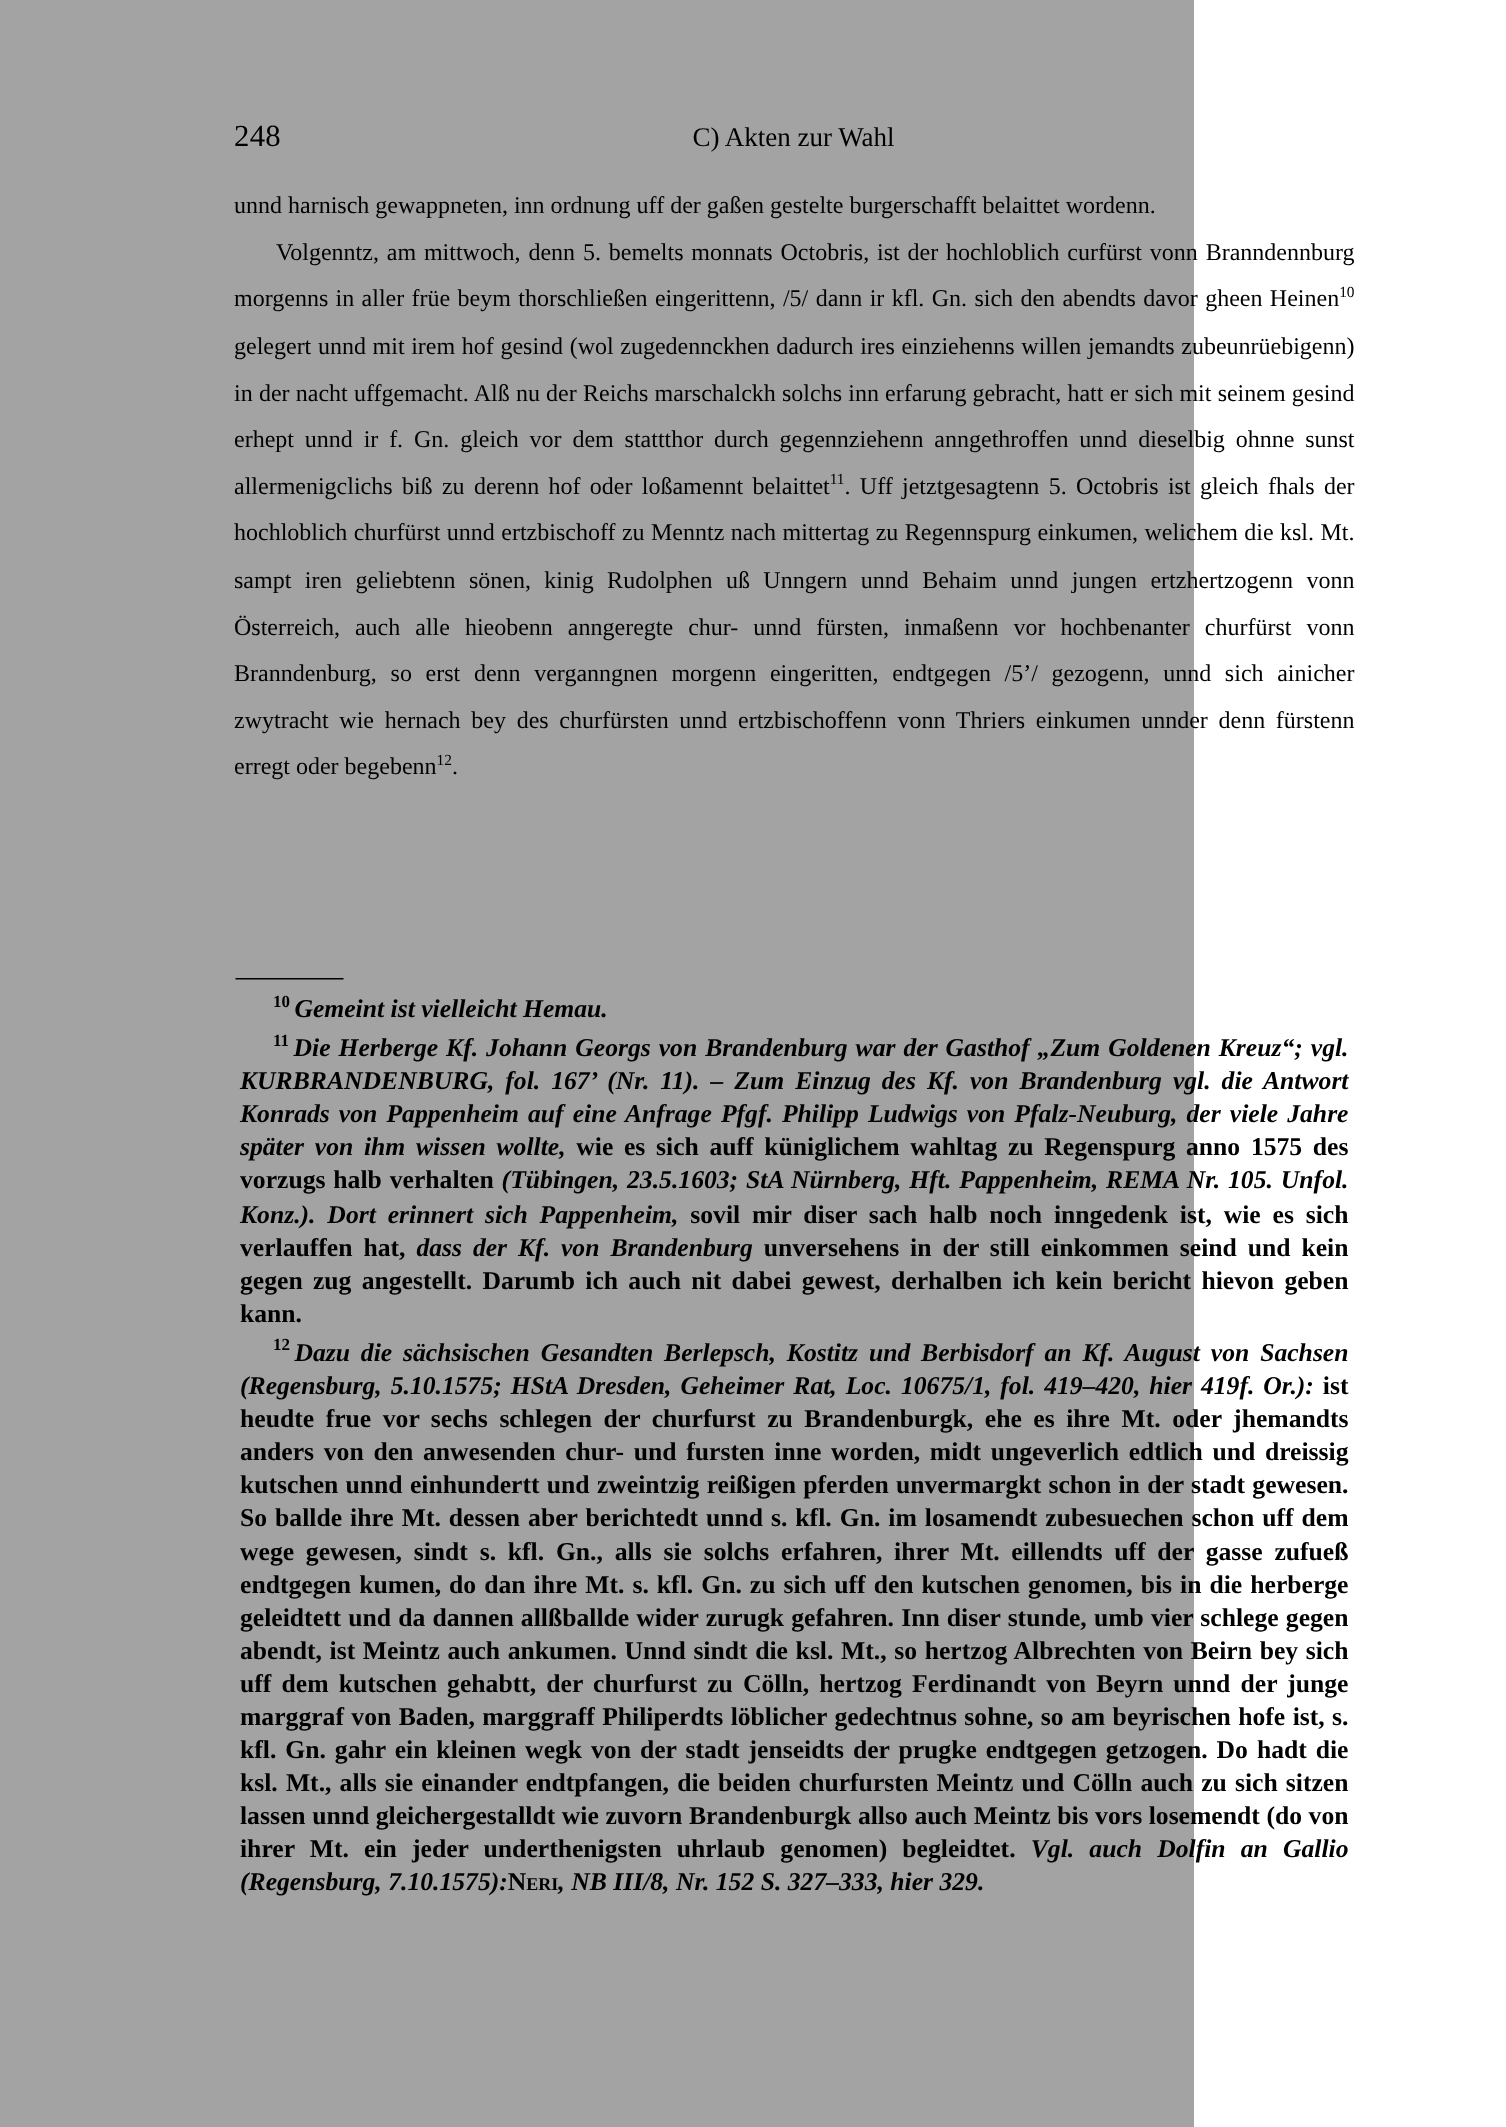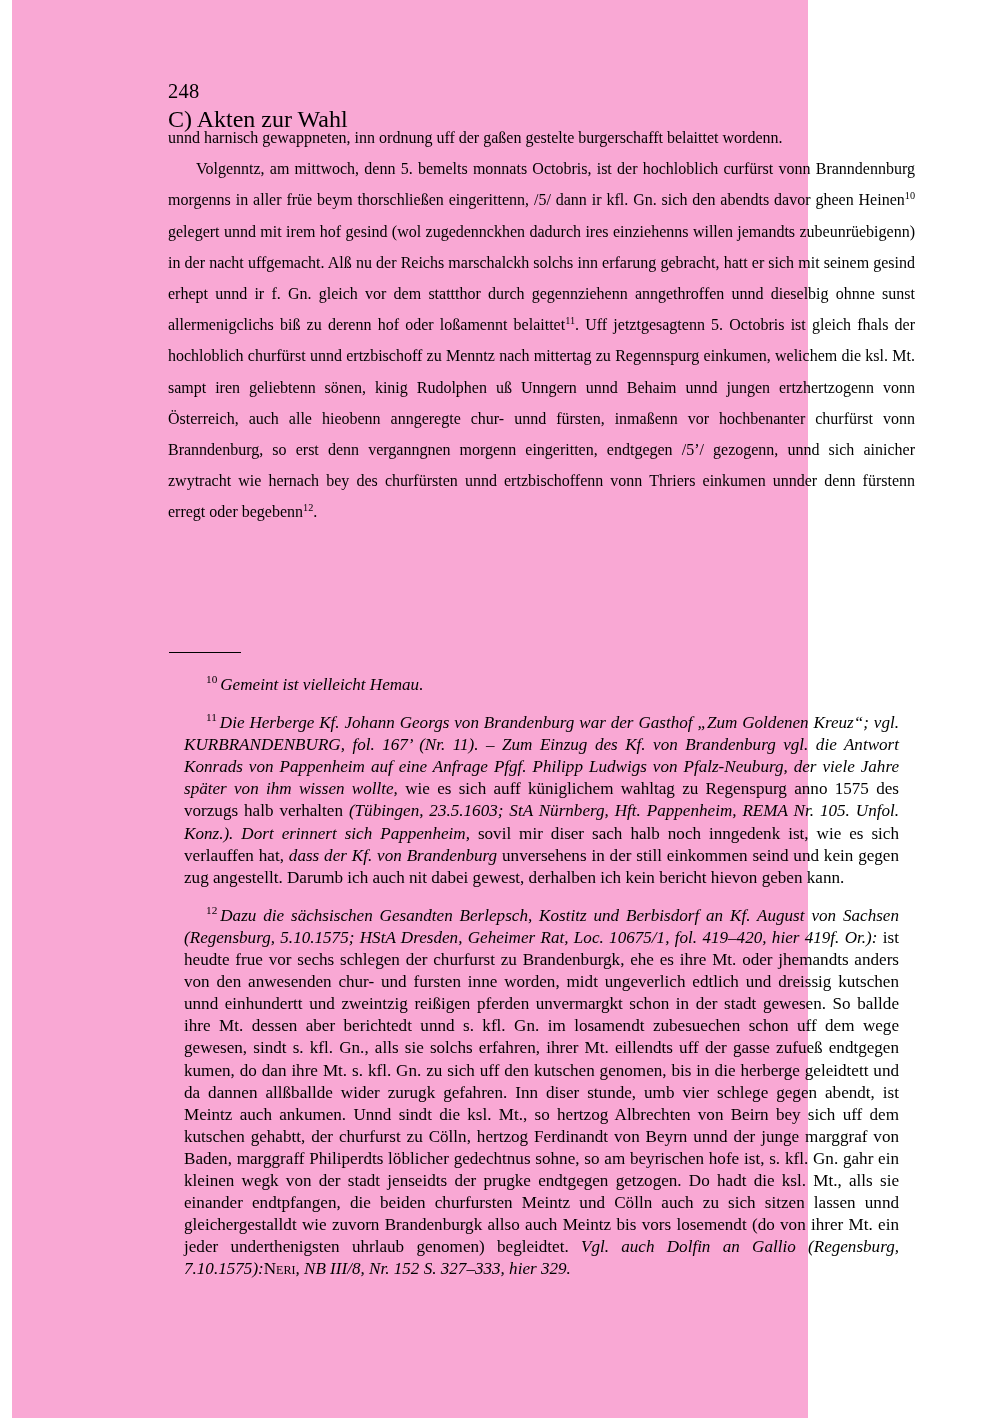--- a/index.html
+++ b/index.html
@@ -12,24 +12,24 @@
     height: 1418px;
     position: relative;
     overflow: hidden;
     font-family: "Liberation Serif", "DejaVu Serif", serif;
     color: #000000;
     -webkit-font-smoothing: antialiased;
   }
 
   .page {
     position: absolute;
-    left: 12px; top: 0;
+    left: 0; top: 0;
     width: 796px;
     height: 1418px;
-    background: #f9a8d4;
+    background: #a3a3a3;
   }
 
   
   .runhead {
     position: absolute;
     left: 156px;
     top: 78px;
     width: 746px;
     height: 26px;
     font-size: 20.5px;
@@ -39,23 +39,22 @@
     position: absolute;
     left: 0;
     top: 0;
     letter-spacing: 0.2px;
   }
   .runhead .title {
     position: absolute;
     left: 0;
     top: 0;
     width: 746px;
-    text-align: left;
-    font-size: 24px;
-    margin-top: 28px;
+    text-align: center;
+    font-size: 18px;
   }
 
   
   .bodyblock {
     position: absolute;
     left: 156px;
     top: 122px;
     width: 747px;
     font-size: 16px;
     line-height: 31.2px;
@@ -92,22 +91,23 @@
     left: 156px;
     top: 658px;
     width: 747px;
     font-size: 17.1px;
     line-height: 22.1px;
     text-align: justify;
     -webkit-hyphens: none;
     hyphens: none;
   }
   .footnotes p {
-    margin: 16px;
+    margin: 4px;
     text-indent: 22px;
+    font-weight: bold;
   }
   .footnotes sup.fnnum {
     font-size: 0.66em;
     vertical-align: super;
     line-height: 0;
     margin-right: 3px;
   }
   i, .it { font-style: italic; }
   .rm { font-style: normal; }
 

